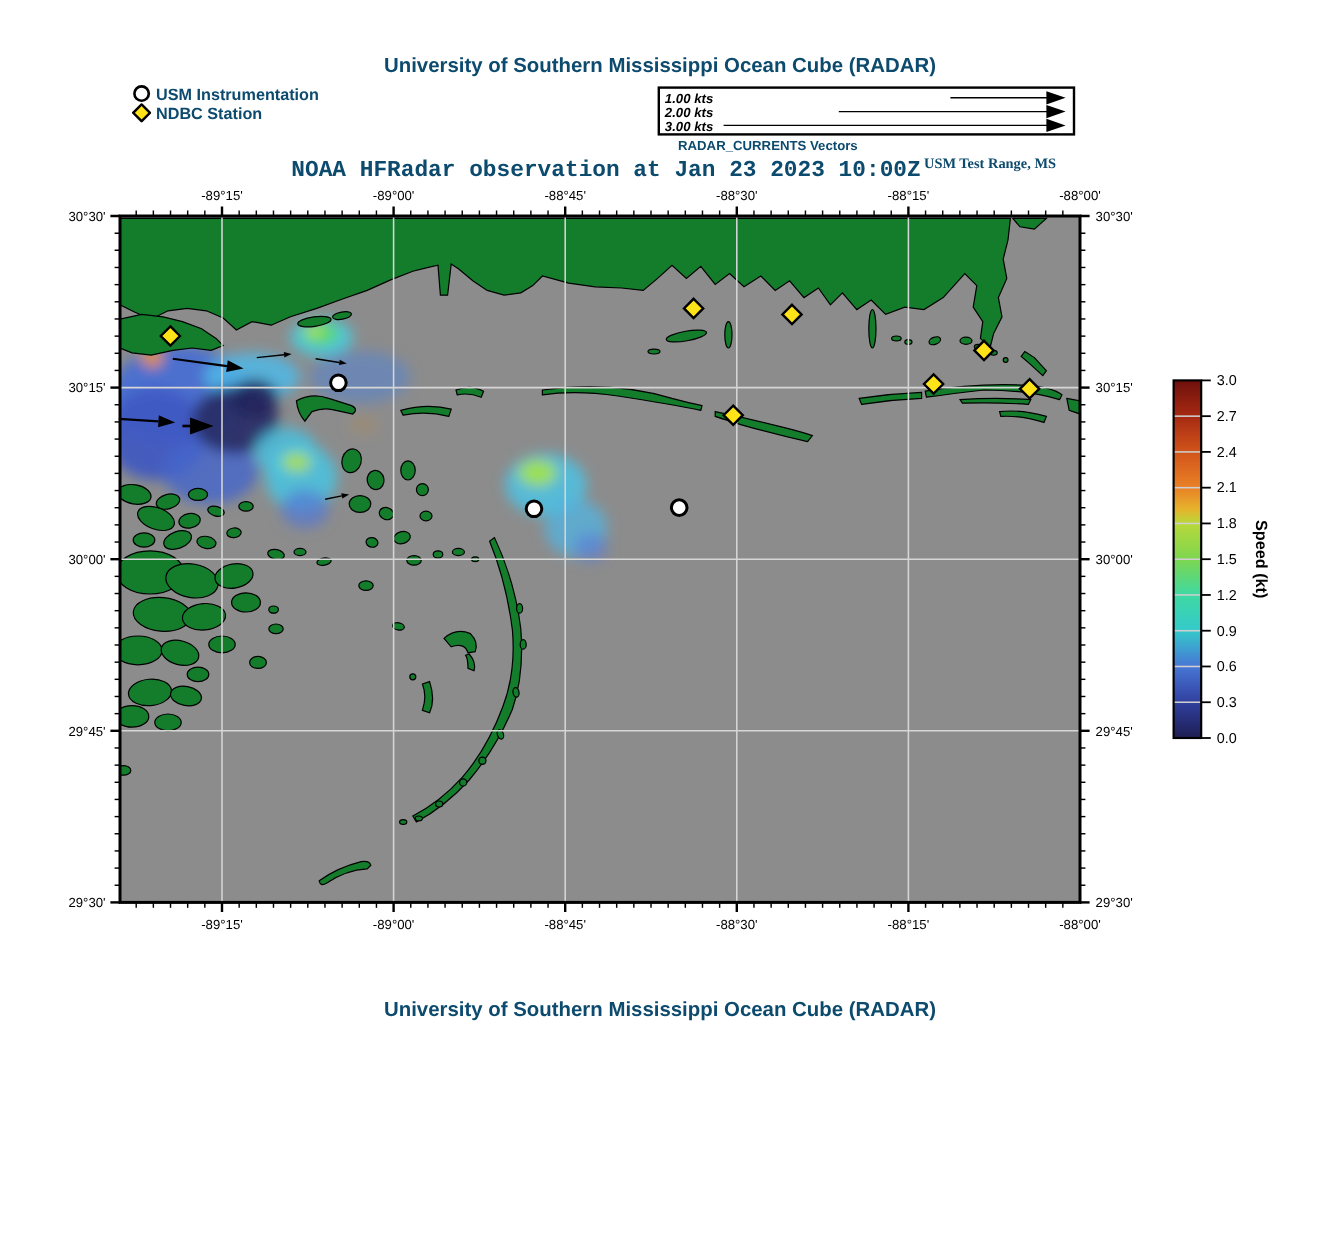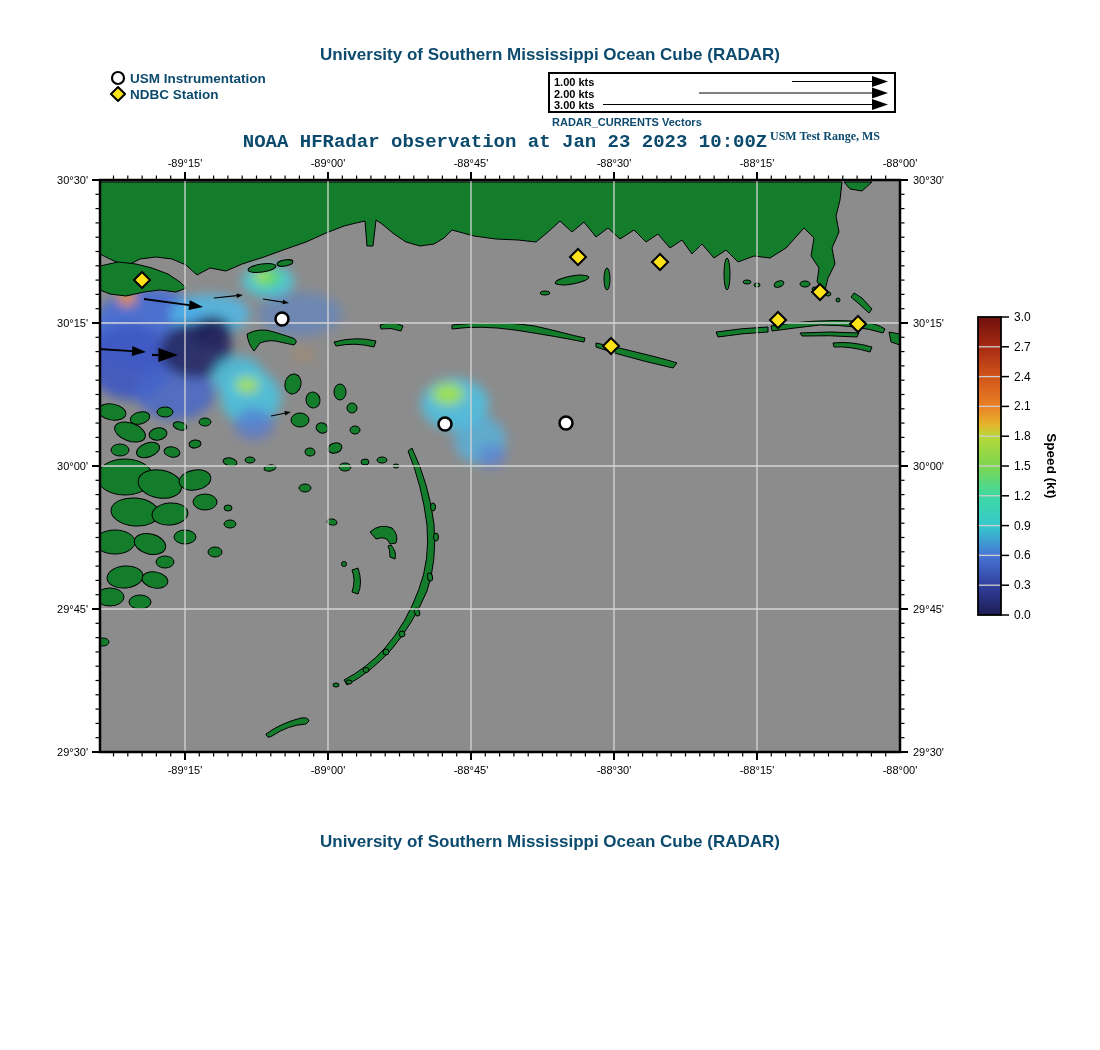--- a/index.html
+++ b/index.html
@@ -1,21 +1,21 @@
 <!DOCTYPE html>
 <html><head>
 <meta charset="utf-8">
 <style>
   html,body{margin:0;padding:0;background:#ffffff;}
   .page{position:relative;width:1100px;height:1050px;background:#fff;overflow:hidden;
         font-family:"Liberation Sans",sans-serif;color:#0c4a6e;margin-top:32px;}
   .abs{position:absolute;}
   .title{font-size:17px;font-weight:bold;text-align:center;width:100%;}
   .legend-row{display:flex;align-items:center;gap:4px;font-size:13.5px;font-weight:bold;height:16px;}
-  .scalebox{border:2.5px solid #000;background:#fff;}
+  .scalebox{border:2.5px solid #000;background:#fff;font-style:italic;}
   .caption{font-size:11px;font-weight:bold;}
   .subtitle{font-family:Liberation Mono, monospace;font-weight:bold;font-size:19px;}
   .range-label{font-family:"Liberation Serif","DejaVu Serif",serif;font-weight:bold;font-size:12px;}
   svg text{font-family:"Liberation Sans",sans-serif;}
 </style>
 </head>
 <body>
 
 <div class="page">
 
@@ -40,21 +40,21 @@
         <line x1="242" y1="7.5" x2="324" y2="7.5" stroke="#000" stroke-width="1.2"></line>
         <path d="M338,7.5 L322,2 L322,13 Z" fill="#000"></path>
         <text x="4" y="23.5" font-size="11px" font-weight="bold" fill="#000">2.00 kts</text>
         <line x1="149" y1="19" x2="324" y2="19" stroke="#000" stroke-width="1.2"></line>
         <path d="M338,19 L322,13.5 L322,24.5 Z" fill="#000"></path>
         <text x="4" y="35" font-size="11px" font-weight="bold" fill="#000">3.00 kts</text>
         <line x1="53" y1="30.5" x2="324" y2="30.5" stroke="#000" stroke-width="1.2"></line>
         <path d="M338,30.5 L322,25 L322,36 Z" fill="#000"></path>
       </svg>
   </div>
-  <div class="abs caption" style="left:552px;top:84px;">RADAR_CURRENTS Vectors</div>
+  <div class="abs caption" style="left:565px;top:84px;">RADAR_CURRENTS Vectors</div>
 
   <div class="abs subtitle" style="top:99px;left:0;width:1010px;text-align:center;">NOAA HFRadar observation at Jan 23 2023 10:00Z</div>
   <div class="abs range-label" style="top:97px;left:770px;">USM Test Range, MS</div>
 
   <svg id="map-svg" class="abs" style="left:0;top:0;" width="1100" height="1050">
       <defs>
         <filter id="blur" x="-40%" y="-40%" width="180%" height="180%">
           <feGaussianBlur stdDeviation="5.5"></feGaussianBlur>
         </filter>
         <clipPath id="mapclip">

